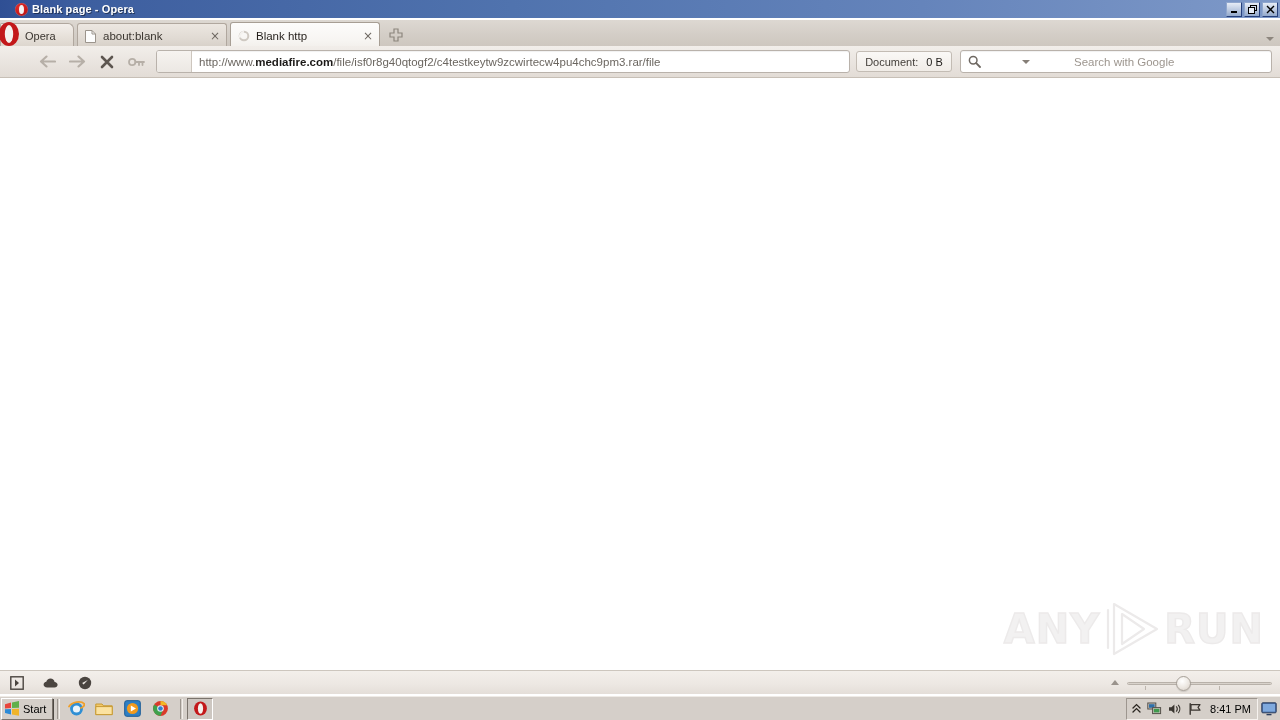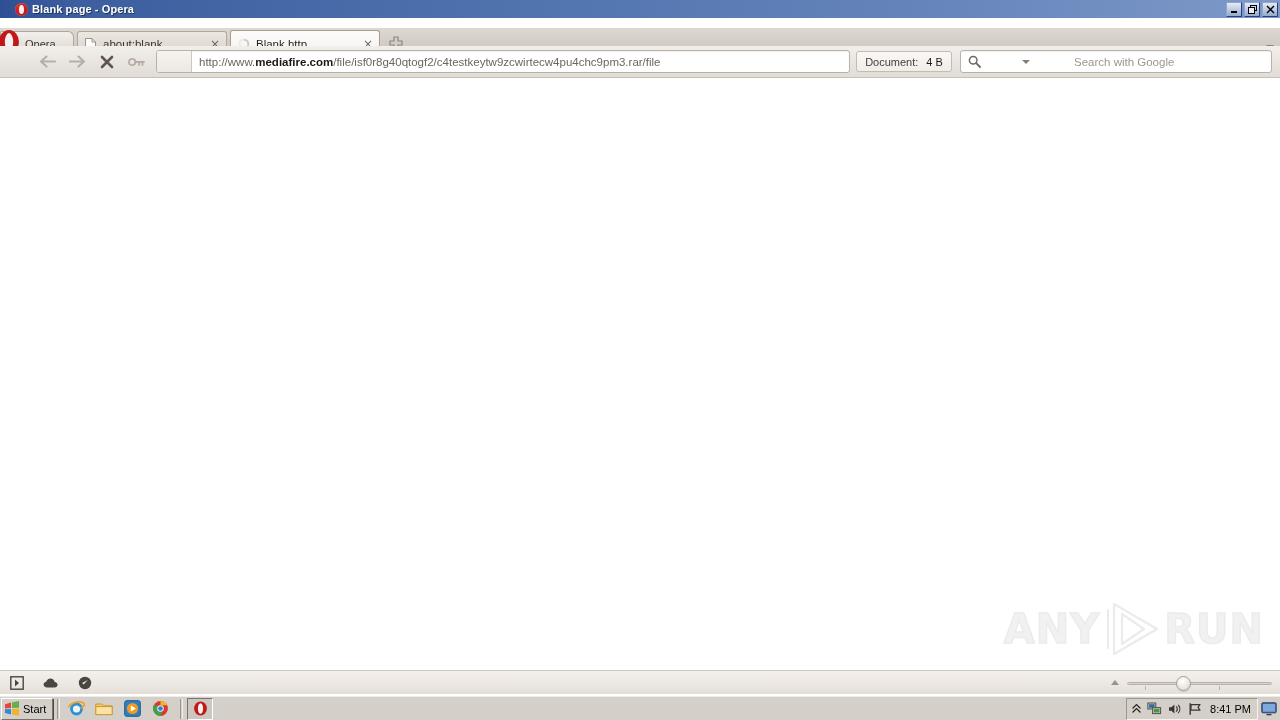--- a/index.html
+++ b/index.html
@@ -48,21 +48,21 @@
     border: 1px solid #26407c;
     border-top-color: #8fa6cd; border-left-color: #8fa6cd;
     display: flex; align-items: center; justify-content: center;
     font-size: 9px; color: #000; line-height: 1;
     font-family: "DejaVu Sans", sans-serif;
   }
   .win-btn svg { display: block; }
 
   
   .tabstrip {
-    position: absolute; left: 0; top: 28px; width: 1280px; height: 28px;
+    position: absolute; left: 0; top: 20px; width: 1280px; height: 28px;
     background: linear-gradient(to bottom, #ddd8d2 0%, #d3cdc6 55%, #cdc6be 100%);
     border-bottom: 1px solid #b3aaa1;
     display: flex; align-items: flex-end;
   }
   .opera-menu-btn {
     margin-left: 0px; margin-bottom: 0px;
     height: 24px; width: 72px;
     display: flex; align-items: center;
     background: linear-gradient(to bottom, #f3efeb 0%, #e6e0d9 55%, #dbd4cc 100%);
     border: 1px solid #b0a79e; border-bottom: none;
@@ -392,21 +392,21 @@
       <div class="url-dropzone"></div>
       <div class="url-text">
         <span class="scheme">http://www.</span>
           <span class="host">mediafire.com</span>
           <span class="path">/file/isf0r8g40qtogf2/c4testkeytw9zcwirtecw4pu4chc9pm3.rar/file</span>
       </div>
     </div>
 
     <div class="doc-size">
       <span class="label">Document:</span>
-      <span class="value">4 B</span>
+      <span class="value">0 B</span>
     </div>
 
     <div class="search-wrap">
       <span class="search-icon-box">
         <svg width="13" height="13" viewBox="0 0 13 13">
           <circle cx="5.2" cy="5.2" r="3.8" fill="none" stroke="currentColor" stroke-width="1.5"></circle>
           <path d="M8.2 8.2 L12 12" stroke="currentColor" stroke-width="1.8" stroke-linecap="round"></path>
         </svg>
       </span>
       <span class="search-caret"></span>

